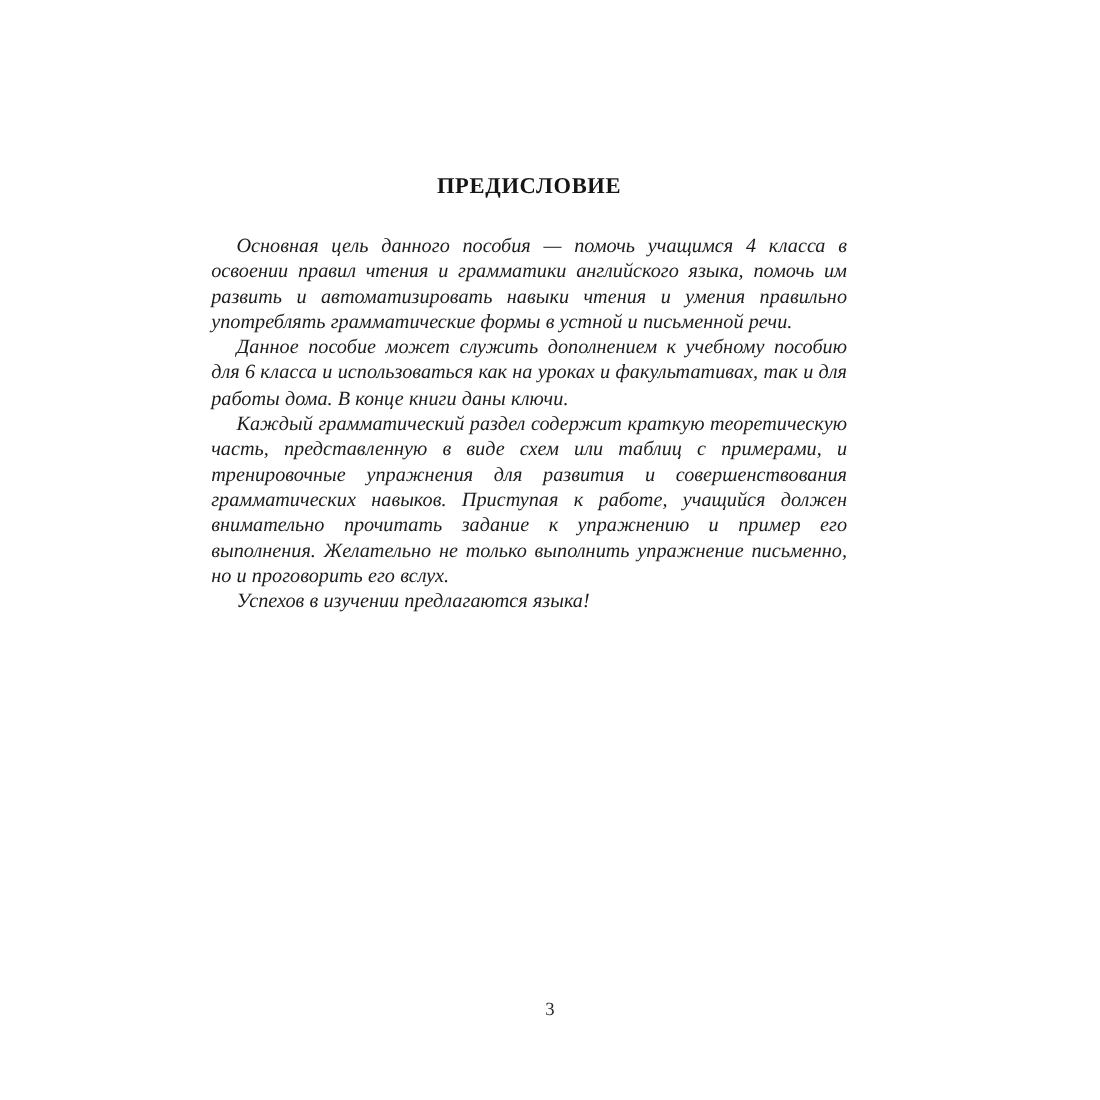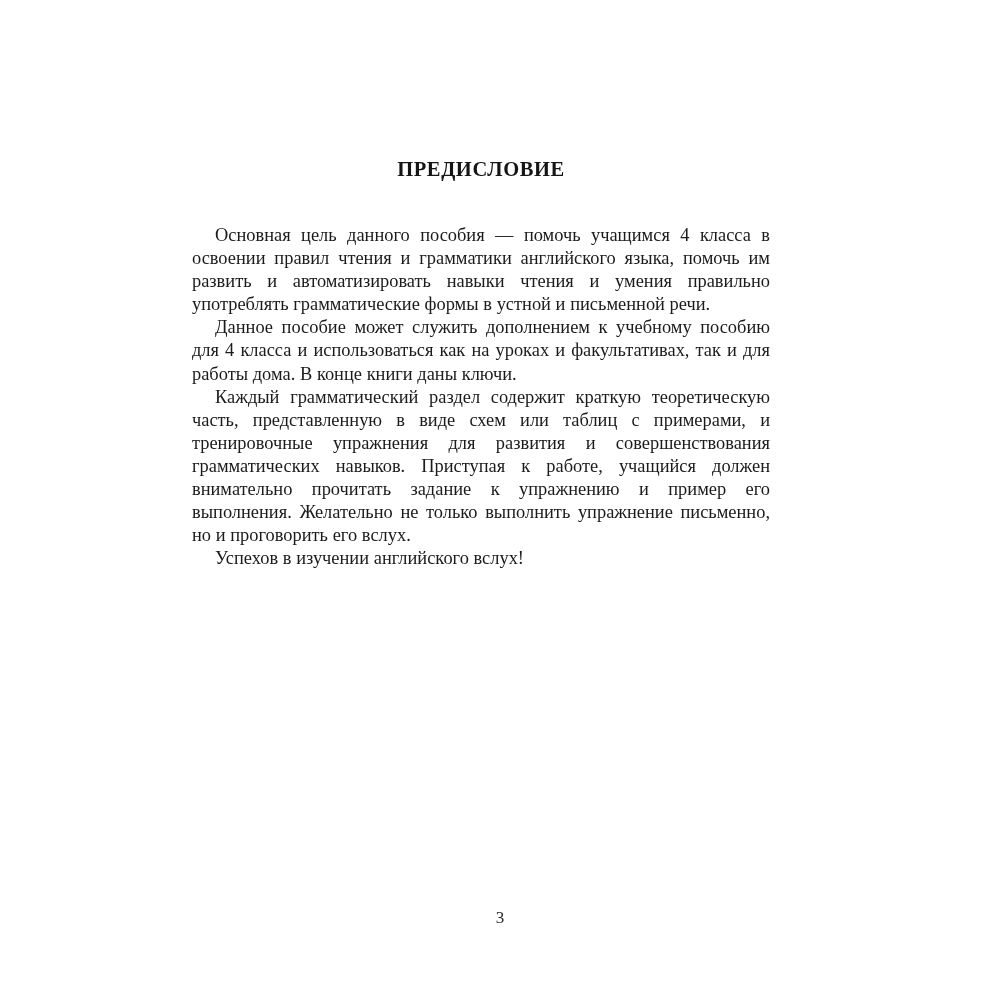--- a/index.html
+++ b/index.html
@@ -35,21 +35,22 @@
     font-weight: bold;
     text-align: center;
     letter-spacing: 0.6px;
     color: #151515;
     margin: 0 0 0 0;
     line-height: 26px;
     padding-top: 6px;
   }
 
   .body-text {
-    margin-top: 42px;
+    margin-top: 30px;
+    font-style: italic;
   }
 
   .body-paragraph {
     font-size: 18.4px;
     line-height: 23.1px;
     text-align: justify;
     text-justify: inter-word;
     text-indent: 23px;
     margin: 0;
     color: #1b1b1b;
@@ -72,22 +73,22 @@
 <body>
 
 <div class="page">
 
   <div class="content-column">
 
     <h1 class="page-title">ПРЕДИСЛОВИЕ</h1>
 
     <div class="body-text">
       <p class="body-paragraph">Основная цель данного пособия — помочь учащимся 4 класса в освоении правил чтения и грамматики английского языка, помочь им развить и автоматизировать навыки чтения и умения правильно употреблять грамматические формы в устной и письменной речи.</p>
-      <p class="body-paragraph">Данное пособие может служить дополнением к учебному пособию для 4 класса и использоваться как на уроках и факультативах, так и для работы дома. В конце книги даны ключи.</p>
+      <p class="body-paragraph">Данное пособие может служить дополнением к учебному пособию для 6 класса и использоваться как на уроках и факультативах, так и для работы дома. В конце книги даны ключи.</p>
       <p class="body-paragraph">Каждый грамматический раздел содержит краткую теоретическую часть, представленную в виде схем или таблиц с примерами, и тренировочные упражнения для развития и совершенствования грамматических навыков. Приступая к работе, учащийся должен внимательно прочитать задание к упражнению и пример его выполнения. Желательно не только выполнить упражнение письменно, но и проговорить его вслух.</p>
-      <p class="body-paragraph">Успехов в изучении английского вслух!</p>
+      <p class="body-paragraph">Успехов в изучении предлагаются языка!</p>
     </div>
 
   </div>
 
   <div class="page-number">3</div>
 
 </div>
 
 </body></html>

